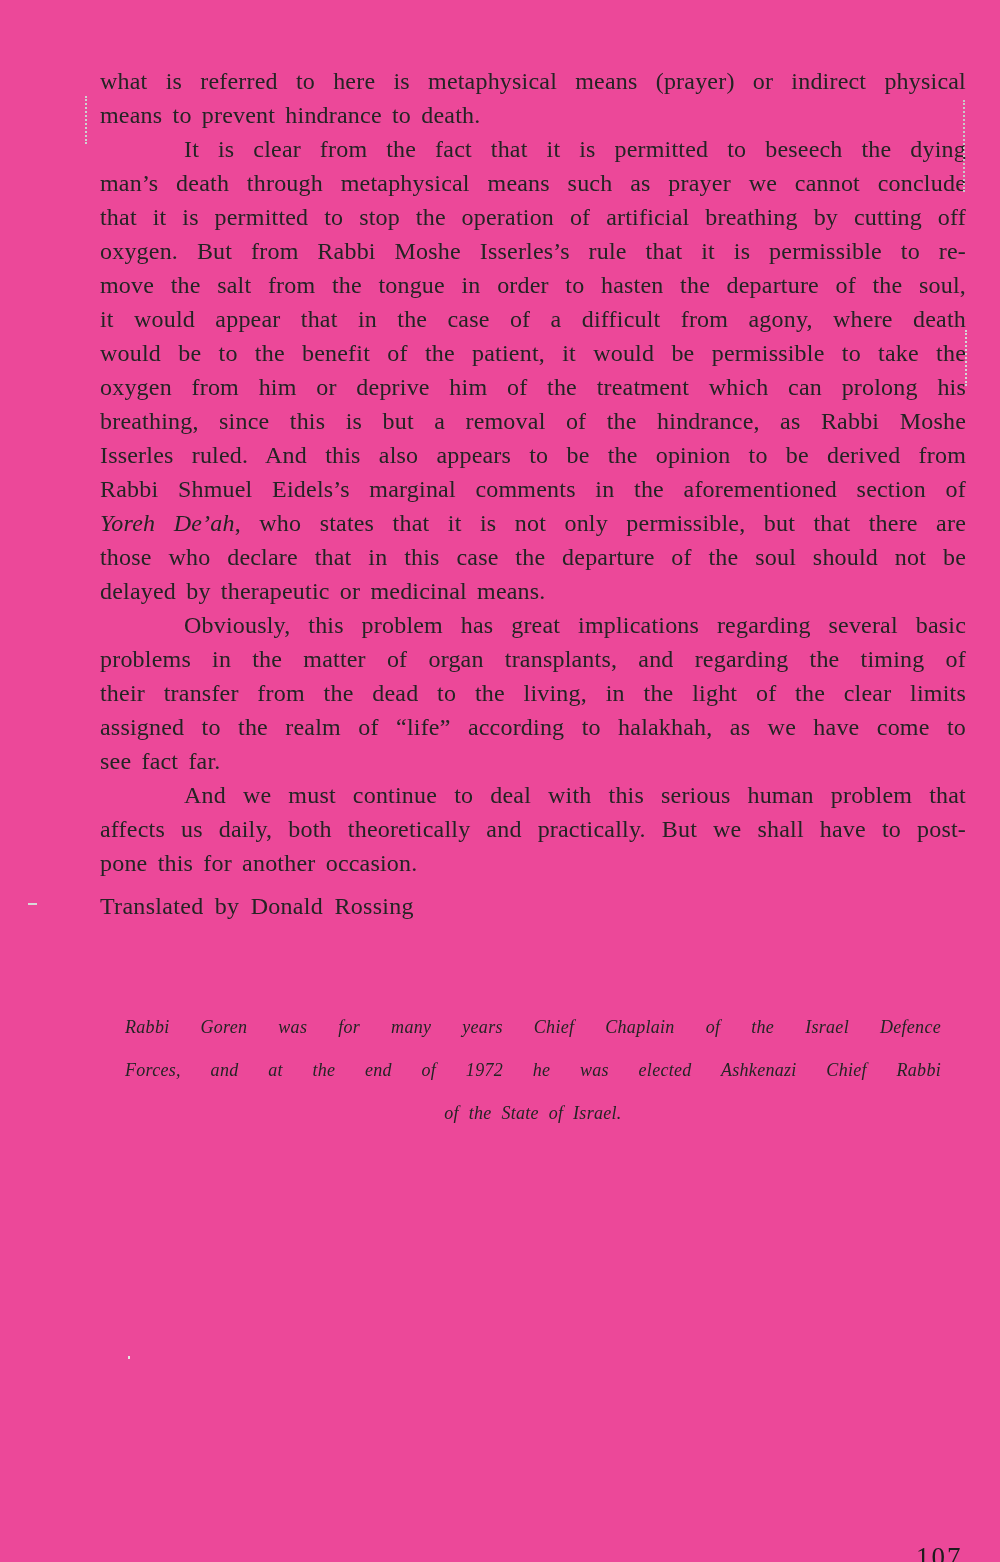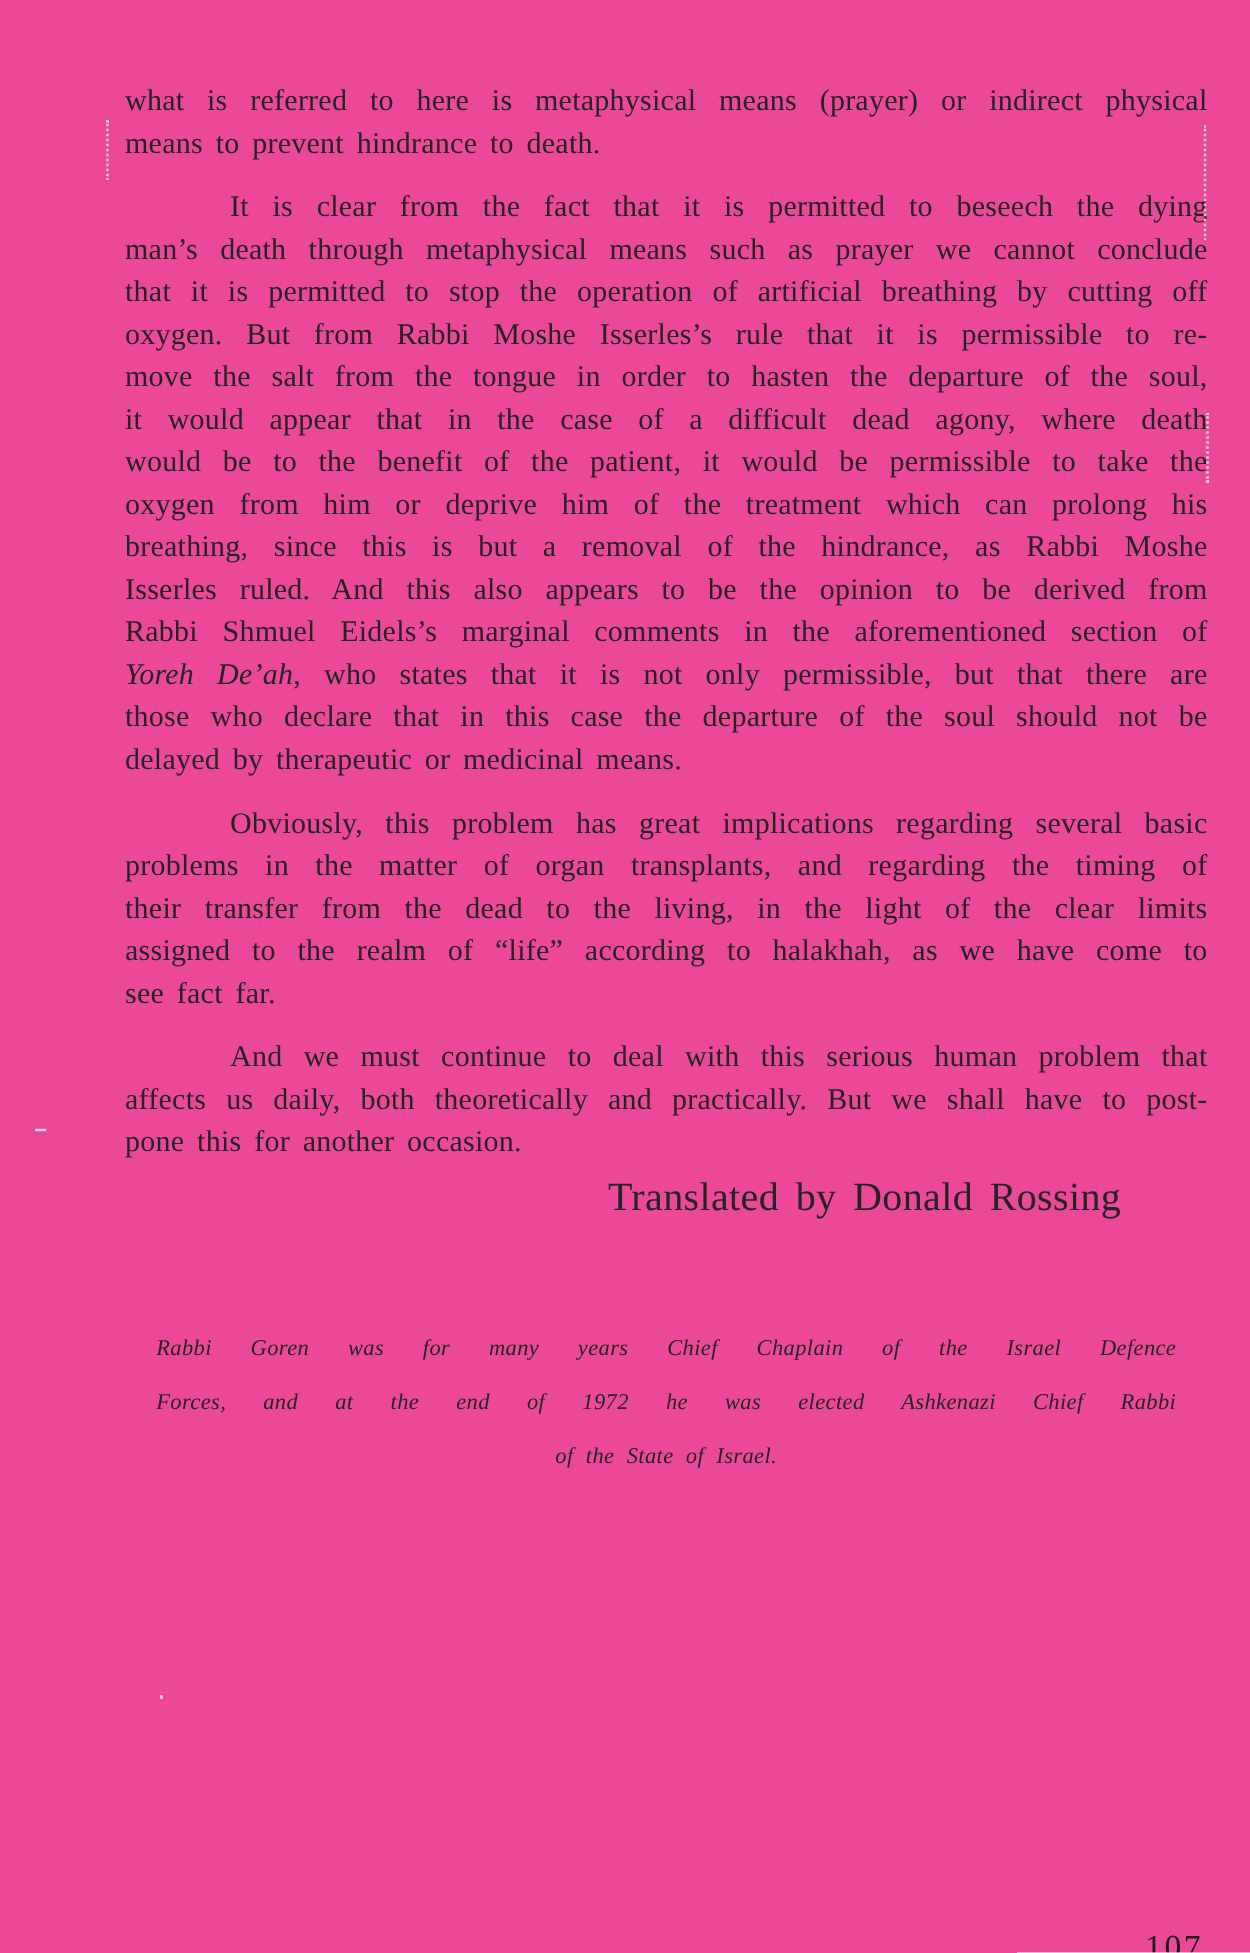--- a/index.html
+++ b/index.html
@@ -23,34 +23,34 @@
     width: 866px;
   }
   .line {
     font-size: 24px;
     line-height: 34px;
     letter-spacing: 0.2px;
     word-spacing: 2px;
     text-align: justify;
     text-align-last: justify;
   }
-  .line.indent { text-indent: 84px; margin-top: 17px; }
+  .line.indent { text-indent: 84px; }
   .line.last {
     text-align: center;
     text-align-last: left;
     word-spacing: 4px;
   }
   .italic { font-style: italic; }
   .credit {
     margin-top: 9px;
-    font-size: 32px;
+    font-size: 24px;
     line-height: 34px;
     letter-spacing: 0.3px;
     word-spacing: 5px;
-    text-align: right;
+    text-align: left;
     padding-right: 69px;
   }
   .bio {
     margin: 83px 25px 0 25px;
     font-style: italic;
   }
   .bio-line {
     font-size: 18px;
     line-height: 43px;
     letter-spacing: 0.3px;
@@ -85,21 +85,21 @@
   <div class="text-block">
 
     <div id="body-text">
         <div class="line" style="">what is referred to here is metaphysical means (prayer) or indirect physical</div>
         <div class="line last" style="">means to prevent hindrance to death.</div>
         <div class="line indent" style="">It is clear from the fact that it is permitted to beseech the dying</div>
         <div class="line" style="">man’s death through metaphysical means such as prayer we cannot conclude</div>
         <div class="line" style="">that it is permitted to stop the operation of artificial breathing by cutting off</div>
         <div class="line" style="">oxygen. But from Rabbi Moshe Isserles’s rule that it is permissible to re-</div>
         <div class="line" style="">move the salt from the tongue in order to hasten the departure of the soul,</div>
-        <div class="line" style="">it would appear that in the case of a difficult dead agony, where death</div>
+        <div class="line" style="">it would appear that in the case of a difficult from agony, where death</div>
         <div class="line" style="">would be to the benefit of the patient, it would be permissible to take the</div>
         <div class="line" style="">oxygen from him or deprive him of the treatment which can prolong his</div>
         <div class="line" style="">breathing, since this is but a removal of the hindrance, as Rabbi Moshe</div>
         <div class="line" style="">Isserles ruled. And this also appears to be the opinion to be derived from</div>
         <div class="line" style="">Rabbi Shmuel Eidels’s marginal comments in the aforementioned section of</div>
         <div class="line" style=""><span class="italic">Yoreh De’ah</span><span>, who states that it is not only permissible, but that there are</span></div>
         <div class="line" style="">those who declare that in this case the departure of the soul should not be</div>
         <div class="line last" style="">delayed by therapeutic or medicinal means.</div>
         <div class="line indent" style="">Obviously, this problem has great implications regarding several basic</div>
         <div class="line" style="">problems in the matter of organ transplants, and regarding the timing of</div>

